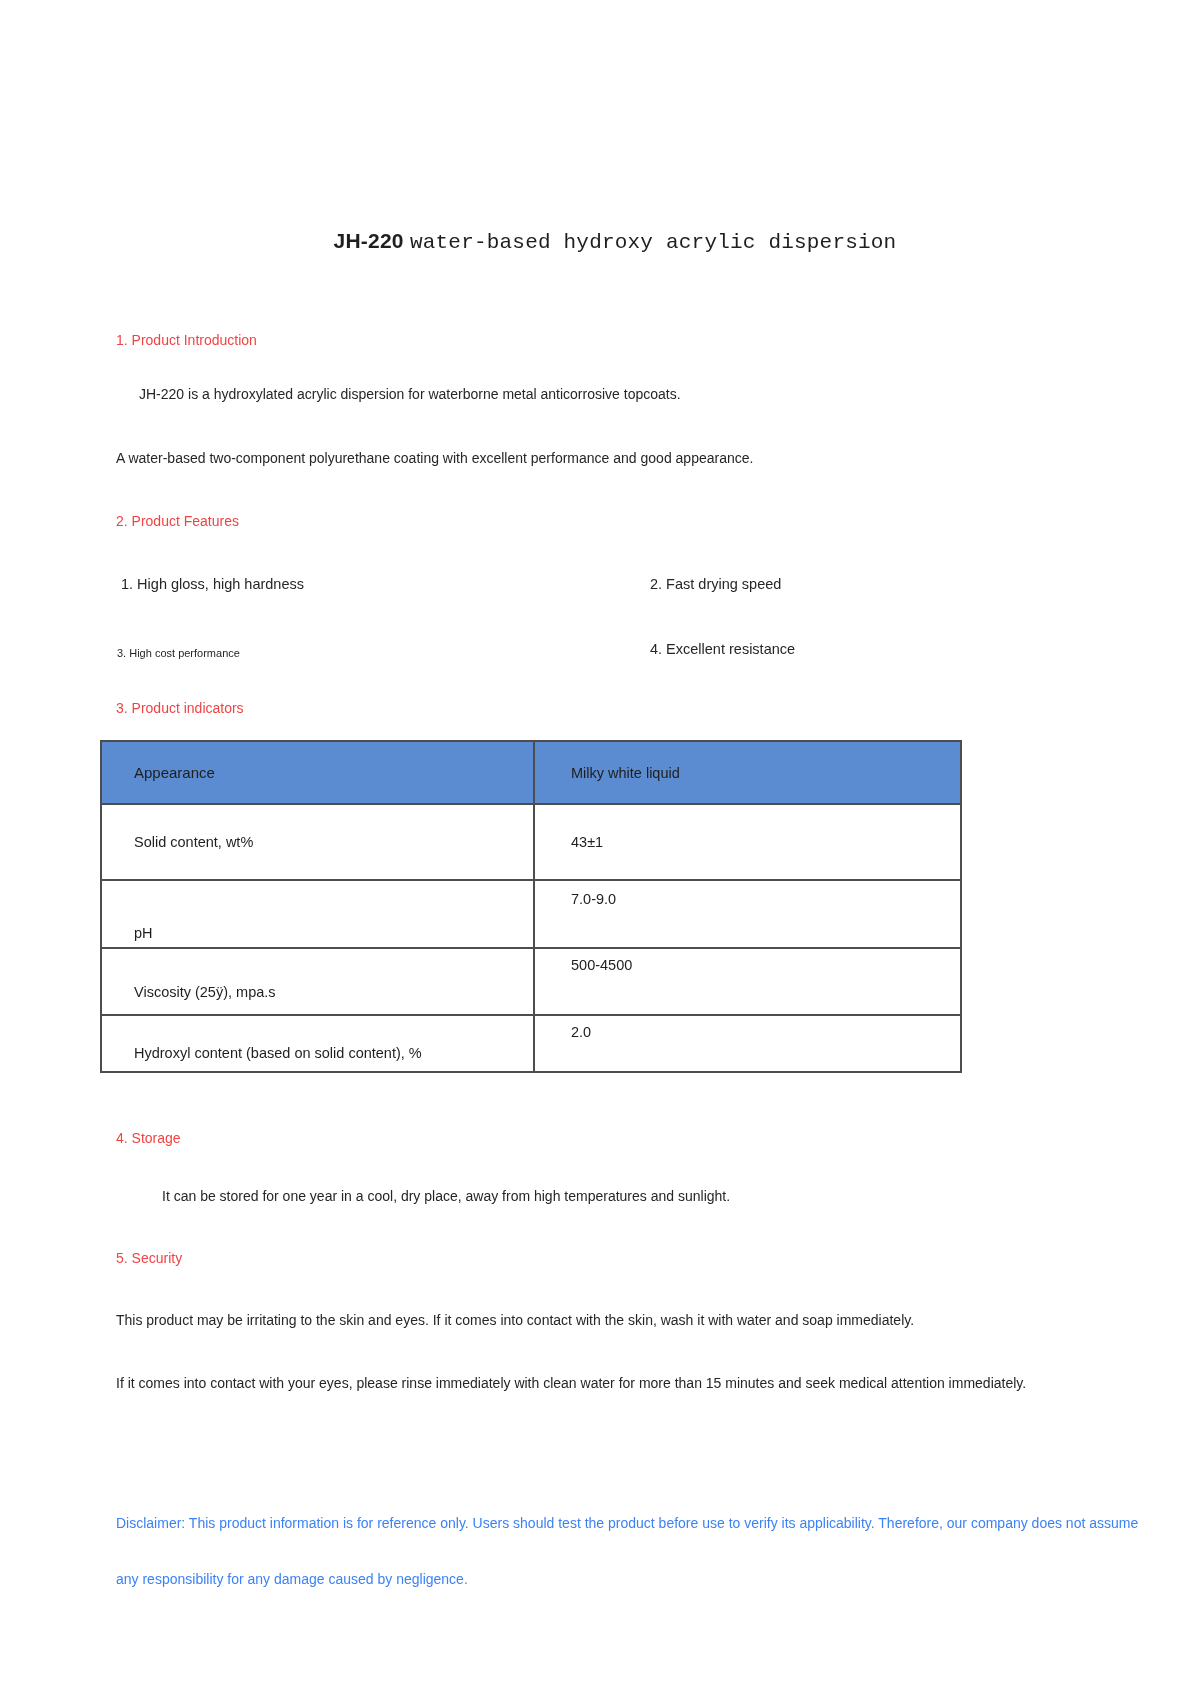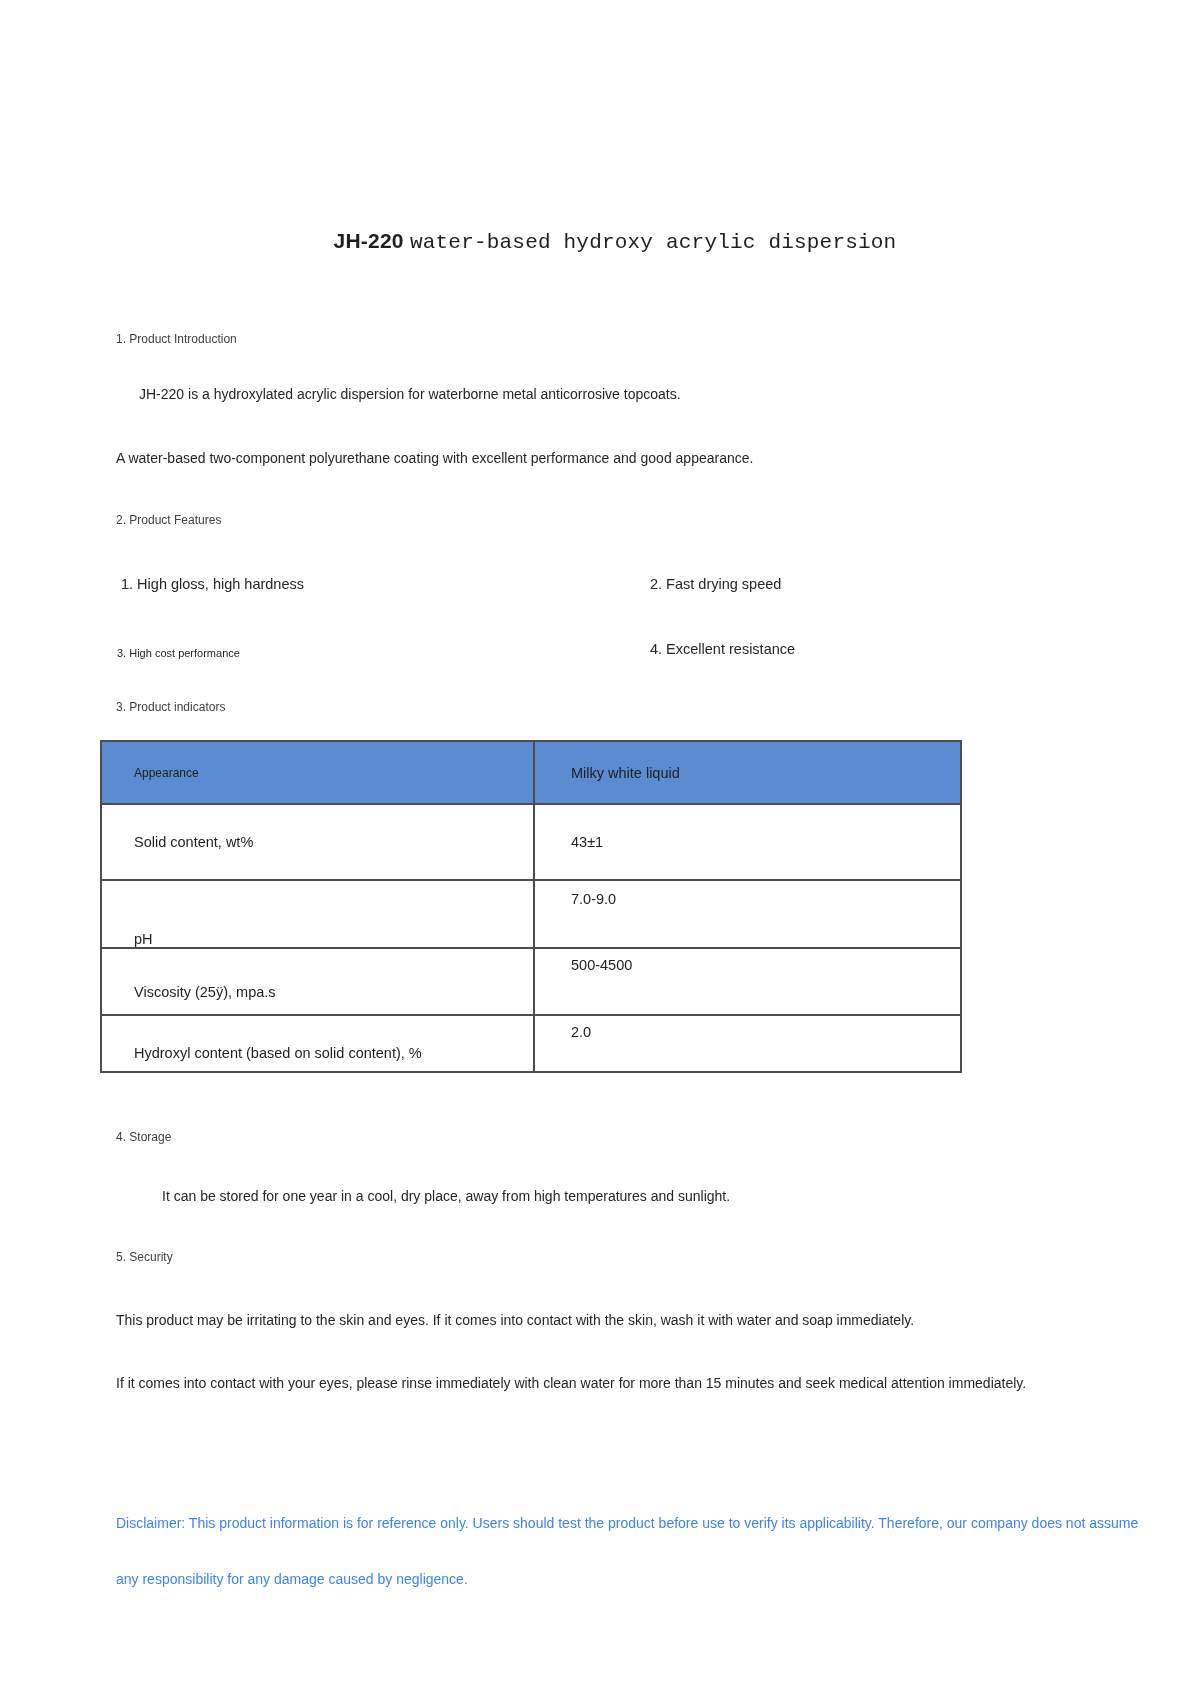--- a/index.html
+++ b/index.html
@@ -21,22 +21,22 @@
     font-size: 21px;
     color: #1f1f1f;
     letter-spacing: 0.2px;
   }
   .doc-title .code { font-weight: bold; }
   .doc-title .rest { margin-left: 0.30em; font-family: Liberation Mono, monospace; }
 
   .h2 {
     position: absolute;
     left: 116px;
-    font-size: 12px;
-    color: #404040;
+    font-size: 14px;
+    color: #ef4444;
   }
   .para {
     position: absolute;
     font-size: 14px;
     color: #262626;
     white-space: nowrap;
   }
   .feature {
     position: absolute;
     font-size: 14.5px;
@@ -58,31 +58,31 @@
   .tr + .tr { border-top: 2px solid #4d4d4d; }
   .td {
     box-sizing: border-box;
     display: flex;
     font-size: 14.5px;
     color: #1f1f1f;
   }
   .td.prop { width: 431px; padding-left: 32px; }
   .td.val  { flex: 1; border-left: 2px solid #4d4d4d; padding-left: 36px; }
   .tr.hdr  { height: 61px; background: #5b8bd0; }
-  .tr.hdr .td.prop { font-size: 12px; }
+  .tr.hdr .td.prop { font-size: 15px; }
   .tr.r1 { height: 74px; }
   .tr.r2 { height: 66px; }
   .tr.r3 { height: 65px; }
   .tr.r4 { height: 55px; }
   .v-c { align-items: center; }
   .v-t { align-items: flex-start; }
   .v-b { align-items: flex-end; }
   .pt8  { padding-top: 8px; }
   .pt10 { padding-top: 10px; }
-  .pb6  { }
+  .pb6  { padding-bottom: 6px; }
   .pb10 { padding-bottom: 10px; }
   .pb14 { padding-bottom: 14px; }
 
   .disclaimer {
     position: absolute;
     left: 116px;
     top: 1495px;
     width: 1025px;
     font-size: 14px;
     line-height: 56px;

